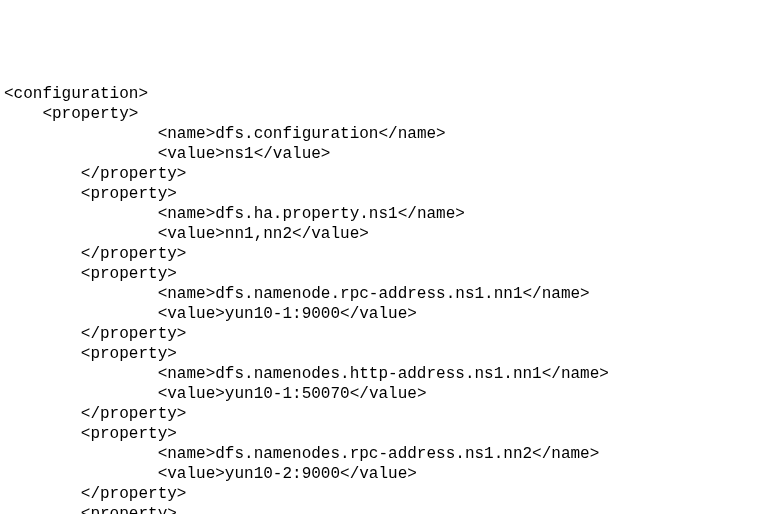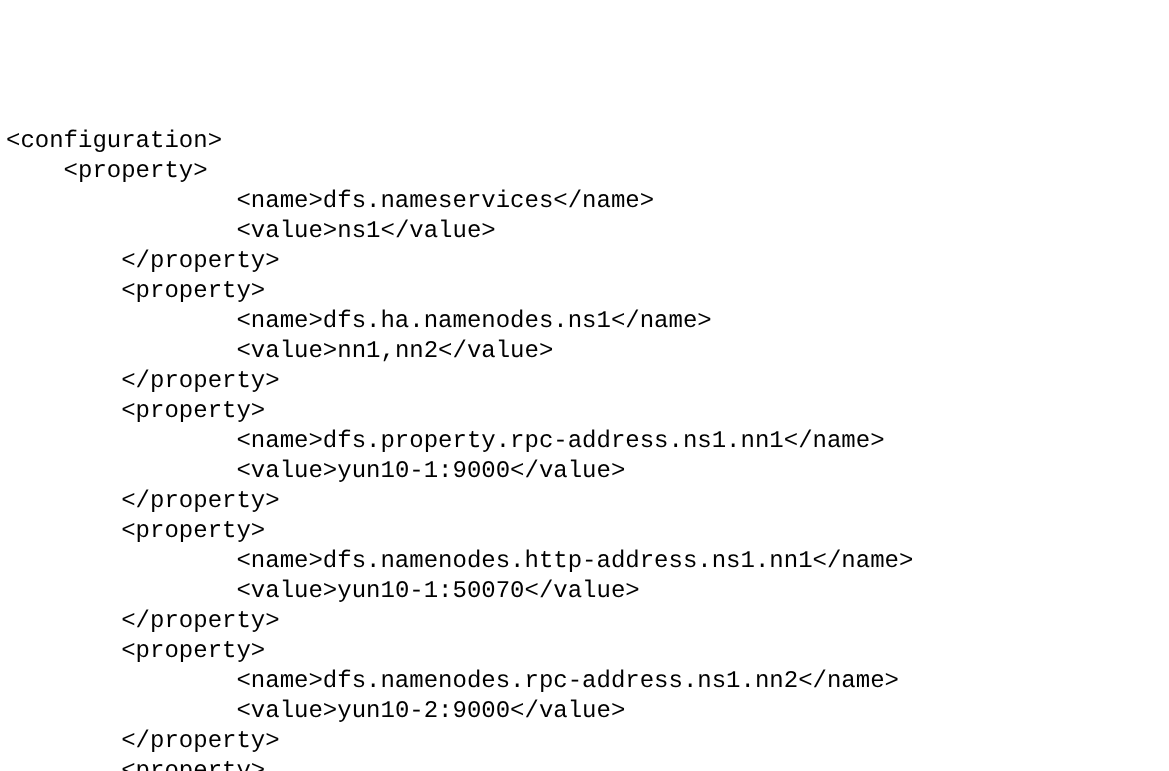--- a/index.html
+++ b/index.html
@@ -16,29 +16,29 @@
       font-family: "Courier New", Courier, monospace;
     }
   </style>
 </head>
 <body>
 
 
 
 <div class="code"><span>&lt;configuration&gt;</span>
 <span>    </span><span>&lt;property&gt;</span>
-<span>                </span><span>&lt;name&gt;</span><span>dfs.nameservices</span><span>&lt;/name&gt;</span>
+<span>                </span><span>&lt;name&gt;</span><span>dfs.configuration</span><span>&lt;/name&gt;</span>
 <span>                </span><span>&lt;value&gt;</span><span>ns1</span><span>&lt;/value&gt;</span>
 <span>        </span><span>&lt;/property&gt;</span>
 <span>        </span><span>&lt;property&gt;</span>
-<span>                </span><span>&lt;name&gt;</span><span>dfs.ha.namenodes.ns1</span><span>&lt;/name&gt;</span>
+<span>                </span><span>&lt;name&gt;</span><span>dfs.ha.property.ns1</span><span>&lt;/name&gt;</span>
 <span>                </span><span>&lt;value&gt;</span><span>nn1,nn2</span><span>&lt;/value&gt;</span>
 <span>        </span><span>&lt;/property&gt;</span>
 <span>        </span><span>&lt;property&gt;</span>
-<span>                </span><span>&lt;name&gt;</span><span>dfs.property.rpc-address.ns1.nn1</span><span>&lt;/name&gt;</span>
+<span>                </span><span>&lt;name&gt;</span><span>dfs.namenode.rpc-address.ns1.nn1</span><span>&lt;/name&gt;</span>
 <span>                </span><span>&lt;value&gt;</span><span>yun10-1:9000</span><span>&lt;/value&gt;</span>
 <span>        </span><span>&lt;/property&gt;</span>
 <span>        </span><span>&lt;property&gt;</span>
 <span>                </span><span>&lt;name&gt;</span><span>dfs.namenodes.http-address.ns1.nn1</span><span>&lt;/name&gt;</span>
 <span>                </span><span>&lt;value&gt;</span><span>yun10-1:50070</span><span>&lt;/value&gt;</span>
 <span>        </span><span>&lt;/property&gt;</span>
 <span>        </span><span>&lt;property&gt;</span>
 <span>                </span><span>&lt;name&gt;</span><span>dfs.namenodes.rpc-address.ns1.nn2</span><span>&lt;/name&gt;</span>
 <span>                </span><span>&lt;value&gt;</span><span>yun10-2:9000</span><span>&lt;/value&gt;</span>
 <span>        </span><span>&lt;/property&gt;</span>

